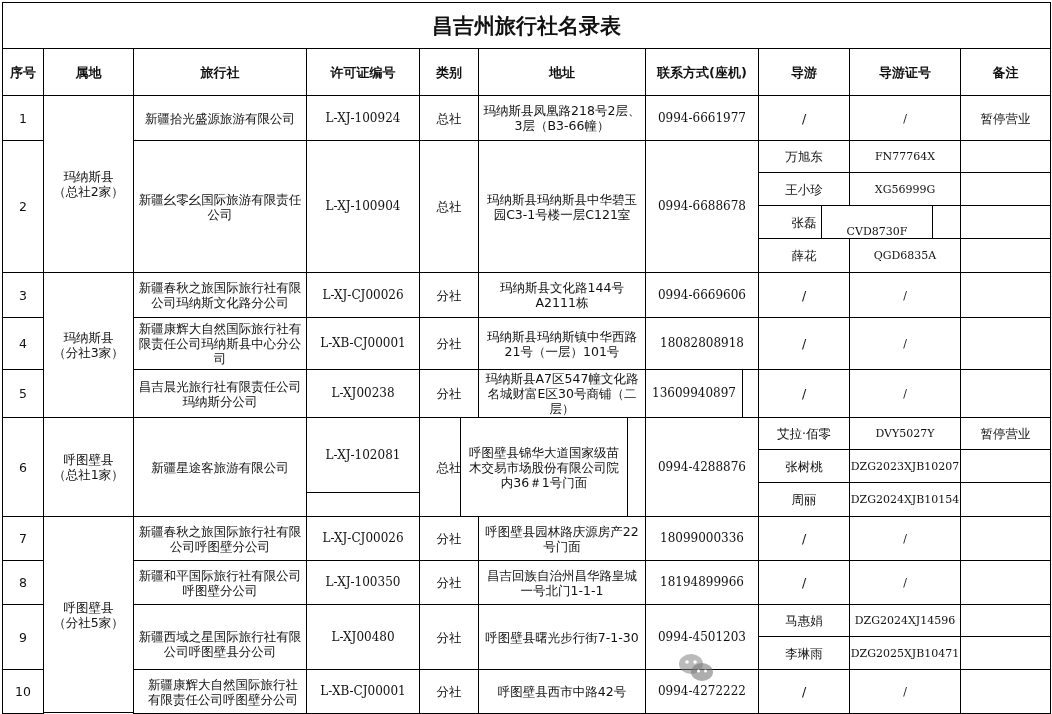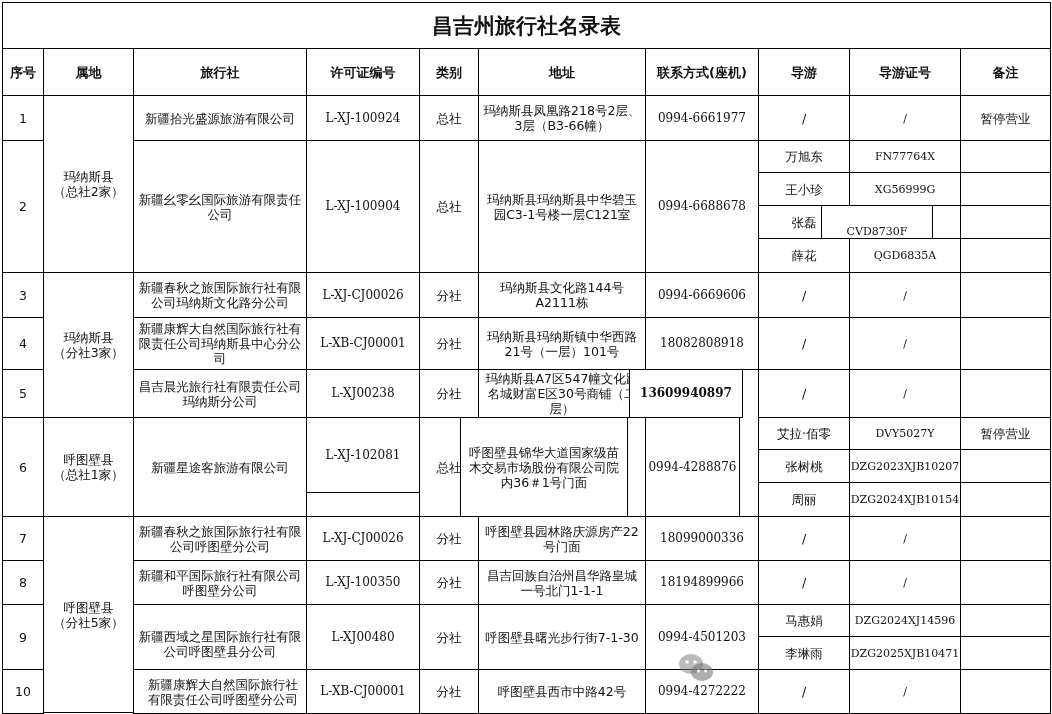--- a/index.html
+++ b/index.html
@@ -87,30 +87,30 @@
       <div class="cell " style="left:478px;top:317px;width:168px;height:53px;">玛纳斯县玛纳斯镇中华西路21号（一层）101号</div>
       <div class="cell mono" style="left:645px;top:317px;width:114px;height:53px;">18082808918</div>
       <div class="cell" style="left:758px;top:317px;width:92px;height:53px;">/</div>
       <div class="cell mono small" style="left:849px;top:317px;width:112px;height:53px;">/</div>
       <div class="cell" style="left:960px;top:317px;width:91px;height:53px;"></div>
       <div class="cell " style="left:2px;top:369px;width:42px;height:49px;">5</div>
       <div class="cell " style="left:133px;top:369px;width:174px;height:49px;">昌吉晨光旅行社有限责任公司玛纳斯分公司</div>
       <div class="cell mono" style="left:306px;top:369px;width:114px;height:49px;">L-XJ00238</div>
       <div class="cell " style="left:419px;top:369px;width:60px;height:49px;">分社</div>
       <div class="cell " style="left:478px;top:369px;width:168px;height:49px;">玛纳斯县A7区547幢文化路名城财富E区30号商铺（二层）</div>
-      <div class="cell mono" style="left:629px;top:369px;width:114px;height:49px;font-weight:bold;">13609940897</div>
+      <div class="cell mono" style="left:645px;top:369px;width:98px;height:49px;">13609940897</div>
       <div class="cell" style="left:758px;top:369px;width:92px;height:49px;">/</div>
       <div class="cell mono small" style="left:849px;top:369px;width:112px;height:49px;">/</div>
       <div class="cell" style="left:960px;top:369px;width:91px;height:49px;"></div>
       <div class="cell " style="left:2px;top:417px;width:42px;height:100px;">6</div>
       <div class="cell " style="left:133px;top:417px;width:174px;height:100px;">新疆星途客旅游有限公司</div>
       <div class="cell mono" style="left:306px;top:417px;width:114px;height:76px;">L-XJ-102081</div>
       <div class="cell " style="left:419px;top:417px;width:60px;height:100px;">总社</div>
       <div class="cell " style="left:460px;top:417px;width:168px;height:100px;">呼图壁县锦华大道国家级苗木交易市场股份有限公司院内36＃1号门面</div>
-      <div class="cell mono" style="left:645px;top:417px;width:95px;height:100px;">0994-4288876</div>
+      <div class="cell mono" style="left:645px;top:417px;width:114px;height:100px;">0994-4288876</div>
       <div class="cell" style="left:758px;top:417px;width:92px;height:33px;">艾拉·佰零</div>
       <div class="cell mono small" style="left:849px;top:417px;width:112px;height:33px;">DVY5027Y</div>
       <div class="cell" style="left:960px;top:417px;width:91px;height:33px;">暂停营业</div>
       <div class="cell" style="left:758px;top:449px;width:92px;height:34px;">张树桃</div>
       <div class="cell mono small" style="left:849px;top:449px;width:112px;height:34px;">DZG2023XJB10207</div>
       <div class="cell" style="left:960px;top:449px;width:91px;height:34px;"></div>
       <div class="cell" style="left:758px;top:482px;width:92px;height:35px;">周丽</div>
       <div class="cell mono small" style="left:849px;top:482px;width:112px;height:35px;">DZG2024XJB10154</div>
       <div class="cell" style="left:960px;top:482px;width:91px;height:35px;"></div>
       <div class="cell " style="left:2px;top:516px;width:42px;height:45px;">7</div>

